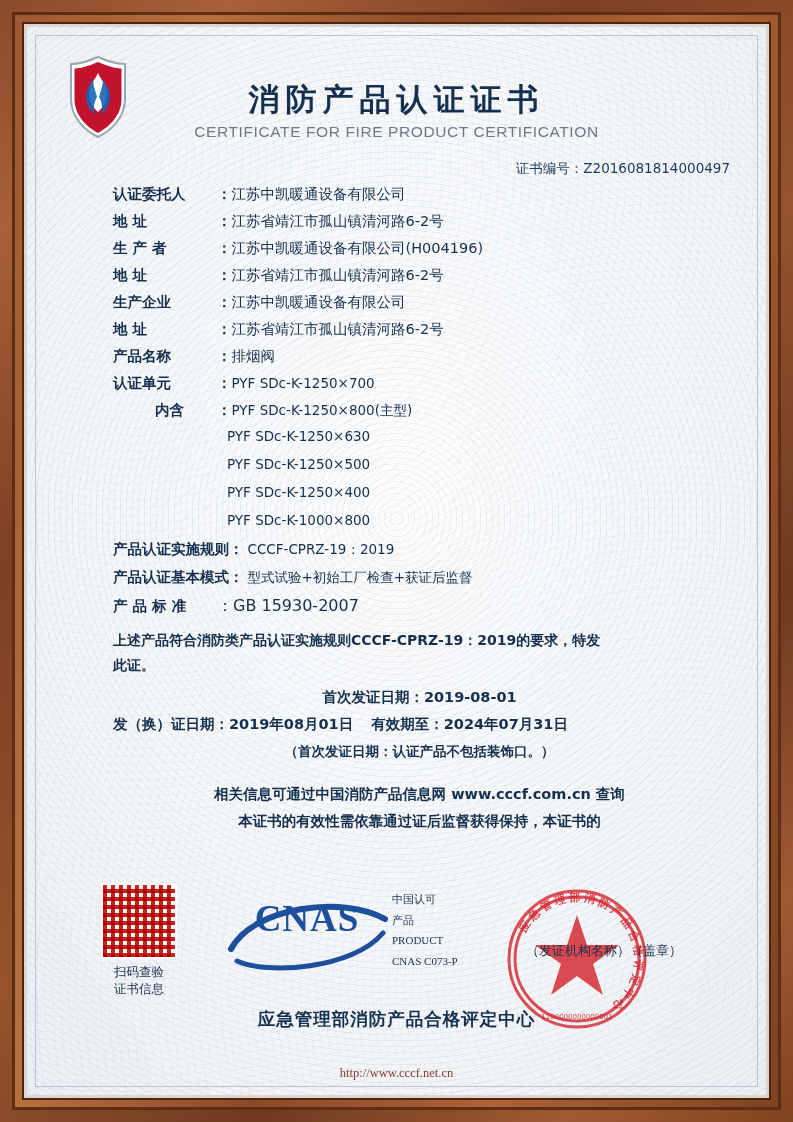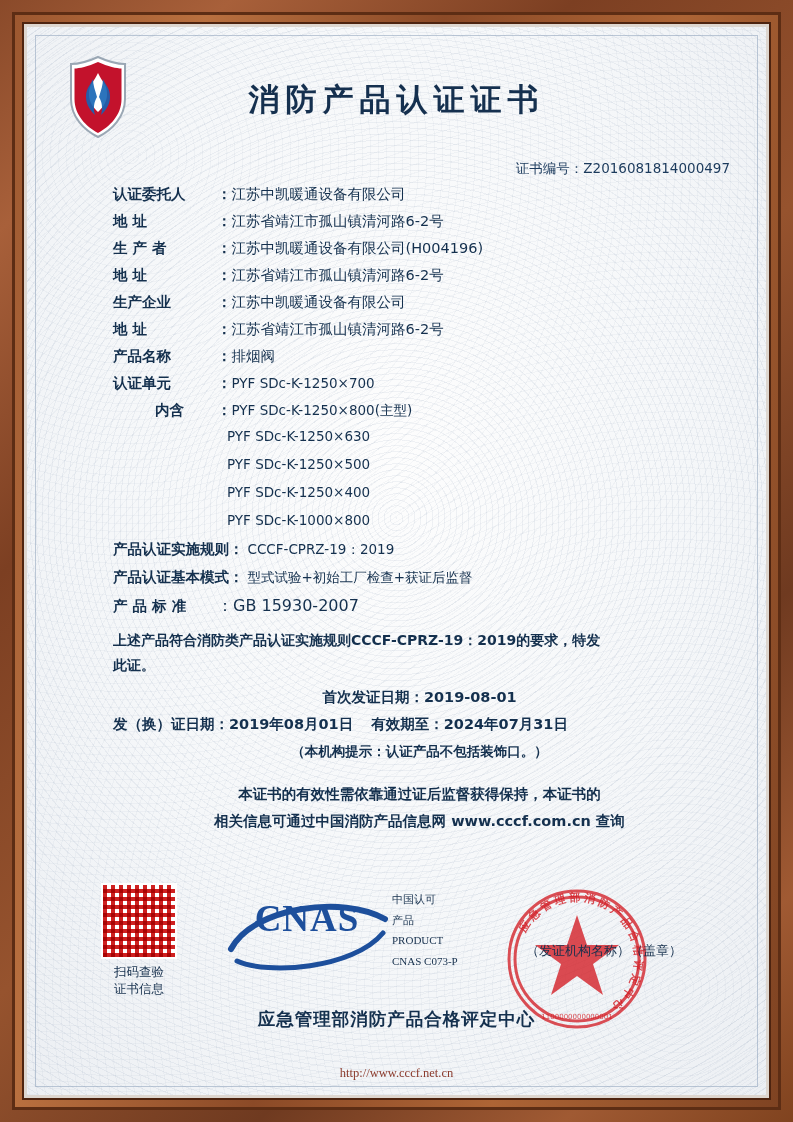--- a/index.html
+++ b/index.html
@@ -346,20 +346,21 @@
         <svg viewBox="0 0 62 84" width="62" height="84">
           <path d="M31 2 C20 7 10 9 4 9 L4 44 C4 62 17 75 31 82 C45 75 58 62 58 44 L58 9 C52 9 42 7 31 2 Z" fill="#ffffff" stroke="#9aa7b4" stroke-width="2"></path>
           <path d="M31 7 C21 11.5 12 13.5 7.5 13.5 L7.5 44 C7.5 60 19 71.5 31 78 C43 71.5 54.5 60 54.5 44 L54.5 13.5 C50 13.5 41 11.5 31 7 Z" fill="#c3122c"></path>
           <path d="M31 18 C27 27 22 29 22 39 C22 48 27 53 31 57 C35 53 40 48 40 39 C40 29 35 27 31 18 Z" fill="#ffffff"></path>
           <path d="M26 24 C23 31 19 33 19 42 C19 50 24 56 28 60 C26 53 27 47 30 42 C28 35 26 30 26 24 Z" fill="#1565b5" opacity="0.9"></path>
           <path d="M36 24 C39 31 43 33 43 42 C43 50 38 56 34 60 C36 53 35 47 32 42 C34 35 36 30 36 24 Z" fill="#1565b5" opacity="0.9"></path>
         </svg>
       </div>
 
       <div class="title-cn">消防产品认证证书</div>
+      <div class="title-en">CERTIFICATE FOR FIRE PRODUCT CERTIFICATION</div>
 
       <div class="cert-no">
         <span>证书编号：</span><span>Z2016081814000497</span>
       </div>
 
       <div class="rows">
 
         <div class="row">
           <span class="lbl">认证委托人</span>
           <span class="colon">：</span>
@@ -457,25 +458,25 @@
         </div>
 
         <div class="issue-line">
           <span>发（换）证日期：</span>
           <span>2019年08月01日</span>
           <span class="gap"></span>
           <span>有效期至：</span>
           <span>2024年07月31日</span>
         </div>
 
-        <div class="note">（本机构提示：认证产品不包括装饰口。）</div>
+        <div class="note">（首次发证日期：认证产品不包括装饰口。）</div>
 
         <div class="validity">
+          <div>相关信息可通过中国消防产品信息网 www.cccf.com.cn 查询</div>
           <div>本证书的有效性需依靠通过证后监督获得保持，本证书的</div>
-          <div>相关信息可通过中国消防产品信息网 www.cccf.com.cn 查询</div>
         </div>
       </div>
 
       <div class="qr"></div>
       <div class="qr-caption">
         <div>扫码查验</div>
         <div>证书信息</div>
       </div>
 
       <svg class="cnas-swoosh" viewBox="0 0 170 86">

